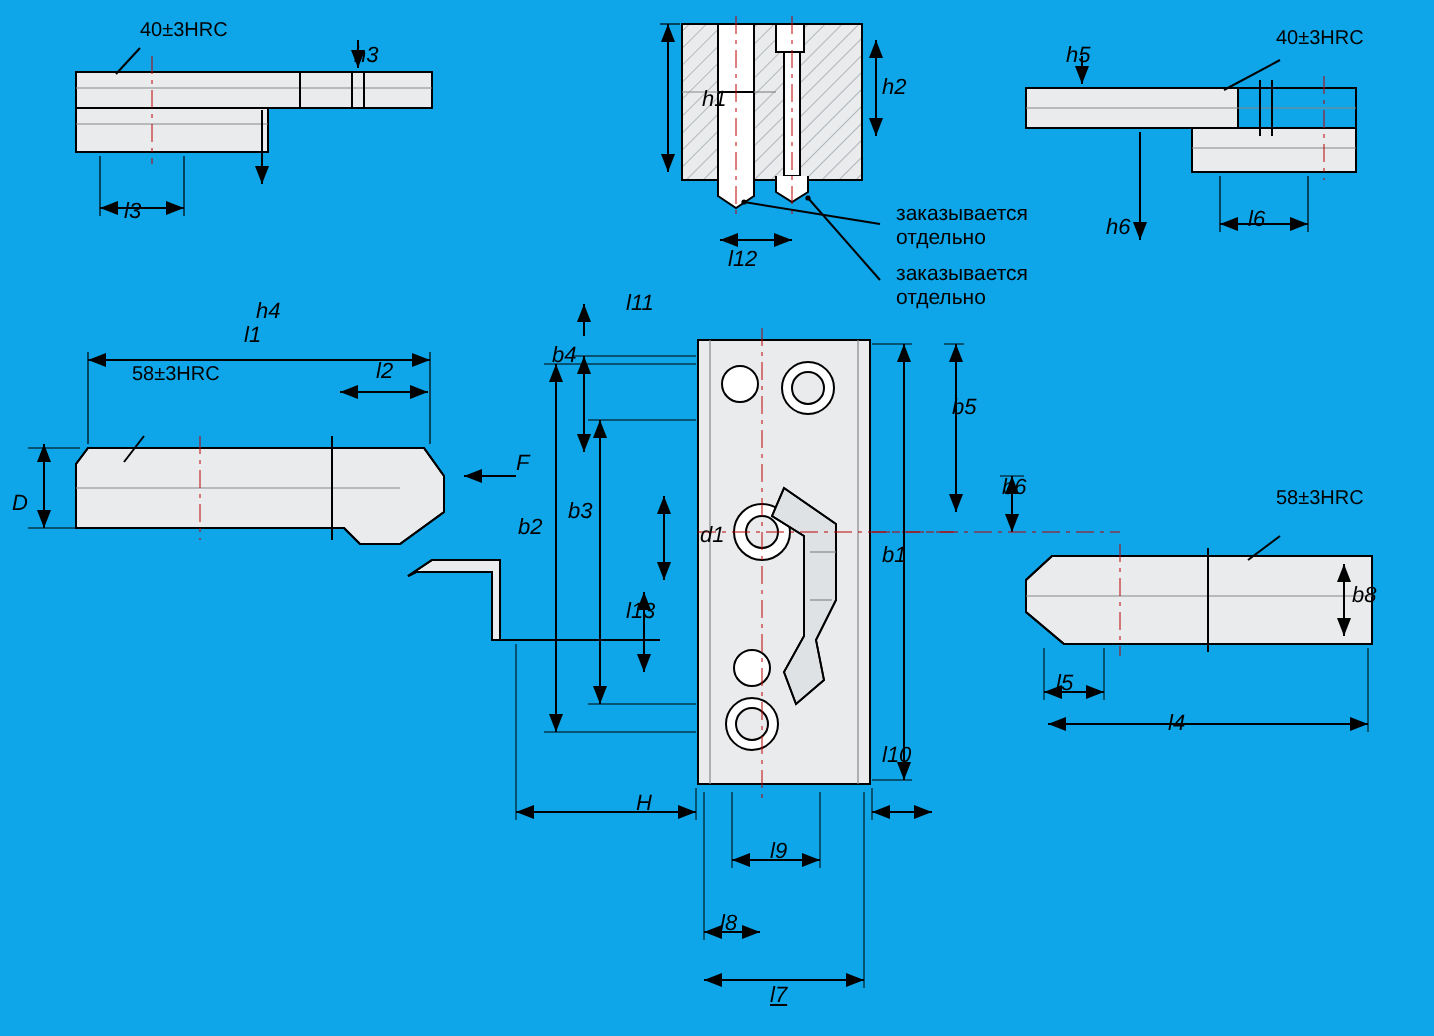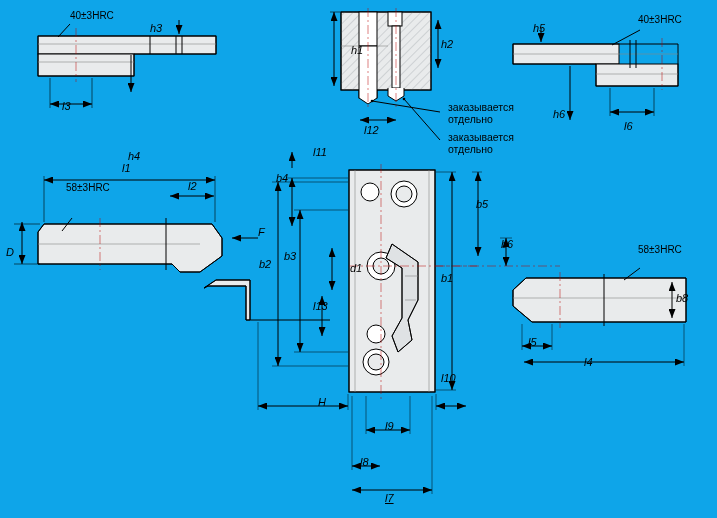--- a/index.html
+++ b/index.html
@@ -226,29 +226,29 @@
 <div class="lbl hrc" style="left:66px;top:182px;">58±3HRC</div>
 <div class="lbl hrc" style="left:638px;top:244px;">58±3HRC</div>
 
 <div class="lbl ru" style="left:448px;top:101px;">заказывается</div>
 <div class="lbl ru" style="left:448px;top:113px;">отдельно</div>
 <div class="lbl ru" style="left:448px;top:131px;">заказывается</div>
 <div class="lbl ru" style="left:448px;top:143px;">отдельно</div>
 
 <div class="lbl it" style="left:62px;top:100px;">l3</div>
 <div class="lbl it" style="left:128px;top:110px;margin-top:40px;">h4</div>
-<div class="lbl it" style="left:150px;top:22px;text-align:center;">h3</div>
+<div class="lbl it" style="left:177px;top:22px;text-align:center;">h3</div>
 
 <div class="lbl it" style="left:316px;top:44px;margin-left:35px;">h1</div>
 <div class="lbl it" style="left:441px;top:38px;">h2</div>
 <div class="lbl it" style="left:364px;top:124px;">l12</div>
 
 <div class="lbl it" style="left:533px;top:22px;">h5</div>
 <div class="lbl it" style="left:553px;top:108px;">h6</div>
-<div class="lbl it" style="left:624px;top:120px;">l6</div>
+<div class="lbl it" style="left:624px;top:104px;">l6</div>
 
 <div class="lbl it" style="left:122px;top:162px;">l1</div>
 <div class="lbl it" style="left:188px;top:180px;">l2</div>
 <div class="lbl it" style="left:6px;top:246px;">D</div>
 <div class="lbl it" style="left:258px;top:226px;">F</div>
 
 <div class="lbl it" style="left:313px;top:146px;">l11</div>
 <div class="lbl it" style="left:276px;top:172px;">b4</div>
 <div class="lbl it" style="left:284px;top:250px;">b3</div>
 <div class="lbl it" style="left:259px;top:258px;">b2</div>

